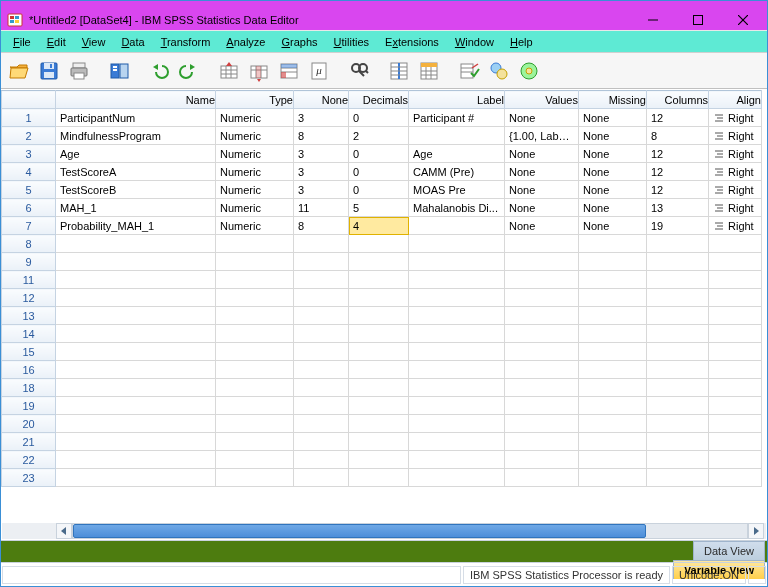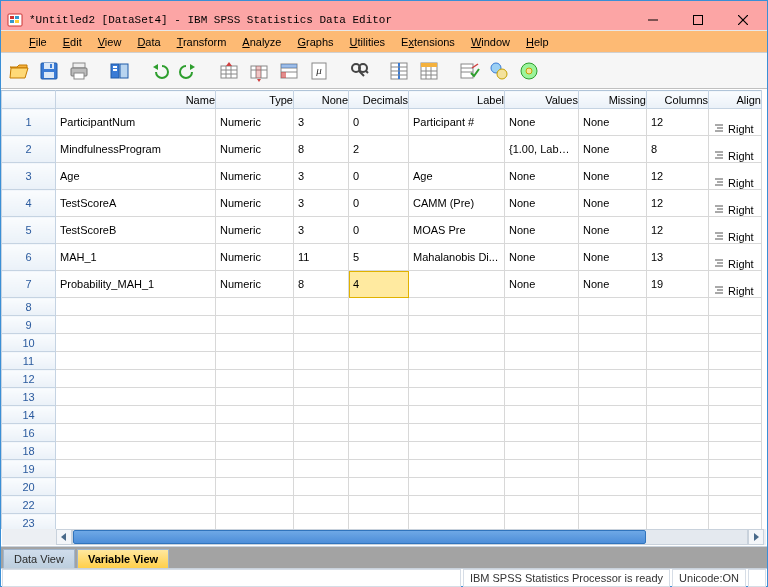--- a/index.html
+++ b/index.html
@@ -1,48 +1,48 @@
 <!DOCTYPE html>
 <html><head>
 <meta charset="utf-8">
 <style>
   * { box-sizing: border-box; margin: 0; padding: 0; }
   html, body { width: 768px; height: 587px; font-family: Arial, sans-serif; font-size: 11px; overflow: hidden; background: #fff; }
   .window { width: 768px; height: 587px; border: 1px solid #3a8fd6; display: flex; flex-direction: column; background: #fff; }
-  .titlebar { height: 30px; display: flex; align-items: center; padding: 8px 2px 0 6px; background: #fca5a5; border-bottom: 1px solid #e8e8e8; font-family: Liberation Mono, monospace; }
+  .titlebar { height: 30px; display: flex; align-items: center; padding: 8px 2px 0 6px; background: #d946ef; border-bottom: 1px solid #e8e8e8; }
   .titlebar .app-icon { width: 16px; height: 16px; margin-right: 6px; }
   .titlebar .title { flex: 1; color: #000; }
   .titlebar .win-controls { display: flex; }
   .win-btn { width: 45px; height: 29px; display: flex; align-items: center; justify-content: center; color: #000; }
-  .menubar { height: 22px; display: flex; align-items: center; padding: 0 20px; border-bottom: 1px solid #d0d0d0; background: #fdba74; }
+  .menubar { height: 22px; display: flex; align-items: center; padding: 0 4px; border-bottom: 1px solid #d0d0d0; background: #5eead4; }
   .menubar .menu-item { padding: 2px 8px; cursor: default; color: #000; }
   .menubar .menu-item u { text-decoration: underline; }
   .toolbar { height: 36px; display: flex; align-items: center; padding: 2px 4px; gap: 2px; background: #f6f6f6; border-bottom: 1px solid #c0c0c0; }
   .toolbar .tb-btn { width: 28px; height: 28px; display:flex; align-items:center; justify-content:center; border:1px solid transparent; border-radius:3px; }
   .toolbar .sep { width: 8px; }
   .grid-area { flex: 1; position: relative; overflow: hidden; border-top: 1px solid #fff; }
   table.grid { border-collapse: collapse; width: 760px; table-layout: fixed; }
   table.grid th, table.grid td { border: 1px solid #d8d8d8; height: 18px; overflow: hidden; white-space: nowrap; text-overflow: ellipsis; }
   table.grid thead th { background: linear-gradient(#fafcfe,#eaf1f8); font-weight: normal; text-align: right; border-color:#c5d3e2; border-top:1px solid #b0c4d8; }
   table.grid tbody th.rowhdr { width: 54px; background: linear-gradient(#fafcfe,#eaf1f8); text-align: center; font-weight: normal; border-color:#c5d3e2; color:#2a5a9e; }
   table.grid td { padding: 0 4px; text-align: left; }
   .corner { width:54px; background: linear-gradient(#fafcfe,#eaf1f8); }
-  .cell-align { display:flex; gap:3px;margin-top:14px; }
+  .cell-align { display:flex; align-items:center; gap:3px; }
   .align-icon { flex-shrink:0; }
   .active-cell { background: #ffeaa0 !important; outline: 1px solid #e0b200; outline-offset:-1px; }
   .hscroll { height: 16px; background: #eceff3; position: relative; margin: 0 1px 1px 1px; }
   .hscroll .track { position:absolute; left:70px; right:18px; top:0; bottom:0; background:#e4e9ef; border:1px solid #c9d2dc; }
   .hscroll .thumb { position:absolute; left:0; top:0; bottom:0; width:85%; background: linear-gradient(#6ea8e6,#4d8ed9); border:1px solid #3074bd; border-radius:2px; }
   .hscroll .arrow { position:absolute; top:0; width:16px; height:16px; display:flex; align-items:center; justify-content:center; border:1px solid #c9d2dc; background:#f4f6f9; }
   .hscroll .arrow.left { left:54px; }
   .hscroll .arrow.right { right:2px; }
-  .view-tabs { height: 22px; display:flex; align-items:flex-end; background:#a3a3a3; padding-left:2px; border-top:1px solid #c9d2dc; }
+  .view-tabs { height: 22px; display:flex; align-items:flex-end; background:#4d7c0f; padding-left:2px; border-top:1px solid #c9d2dc;flex-direction:column; }
   .view-tab { padding: 3px 10px; border:1px solid #9fb4cc; border-bottom:none; background: linear-gradient(#d0ddec,#bccede); margin-right:2px; cursor:default; font-size:11px; color:#2a2a2a; }
   .view-tab.active { background: linear-gradient(#ffe89f,#ffcf4a); font-weight:bold; color:#000; }
-  .statusbar { height: 18px; border-top:1px solid #c9d2dc; display:flex; align-items:center; font-size:11px; color:#333; }
+  .statusbar { height: 24px; border-top:1px solid #c9d2dc; display:flex; align-items:center; font-size:11px; color:#333; }
   .statusbar .cell { border:1px solid #d6dde6; height:18px; padding: 1px 6px; margin:1px; display:flex; align-items:center; }
   svg { display:block; }
 </style>
 </head>
 <body>
 
 <div class="window">
 
   <div class="titlebar">
     <span class="app-icon">
@@ -416,32 +416,20 @@
             <td></td>
             <td></td>
             <td></td>
             <td></td>
             <td></td>
             <td></td>
             <td></td>
             <td></td>
           </tr>
           <tr>
-            <th class="rowhdr">10</th>
-            <td></td>
-            <td></td>
-            <td></td>
-            <td></td>
-            <td></td>
-            <td></td>
-            <td></td>
-            <td></td>
-            <td></td>
-          </tr>
-          <tr>
             <th class="rowhdr">11</th>
             <td></td>
             <td></td>
             <td></td>
             <td></td>
             <td></td>
             <td></td>
             <td></td>
             <td></td>
             <td></td>
@@ -476,20 +464,32 @@
             <td></td>
             <td></td>
             <td></td>
             <td></td>
             <td></td>
             <td></td>
             <td></td>
             <td></td>
           </tr>
           <tr>
+            <th class="rowhdr">15</th>
+            <td></td>
+            <td></td>
+            <td></td>
+            <td></td>
+            <td></td>
+            <td></td>
+            <td></td>
+            <td></td>
+            <td></td>
+          </tr>
+          <tr>
             <th class="rowhdr">16</th>
             <td></td>
             <td></td>
             <td></td>
             <td></td>
             <td></td>
             <td></td>
             <td></td>
             <td></td>
             <td></td>
@@ -513,20 +513,32 @@
             <td></td>
             <td></td>
             <td></td>
             <td></td>
             <td></td>
             <td></td>
             <td></td>
           </tr>
           <tr>
             <th class="rowhdr">20</th>
+            <td></td>
+            <td></td>
+            <td></td>
+            <td></td>
+            <td></td>
+            <td></td>
+            <td></td>
+            <td></td>
+            <td></td>
+          </tr>
+          <tr>
+            <th class="rowhdr">21</th>
             <td></td>
             <td></td>
             <td></td>
             <td></td>
             <td></td>
             <td></td>
             <td></td>
             <td></td>
             <td></td>
           </tr>

